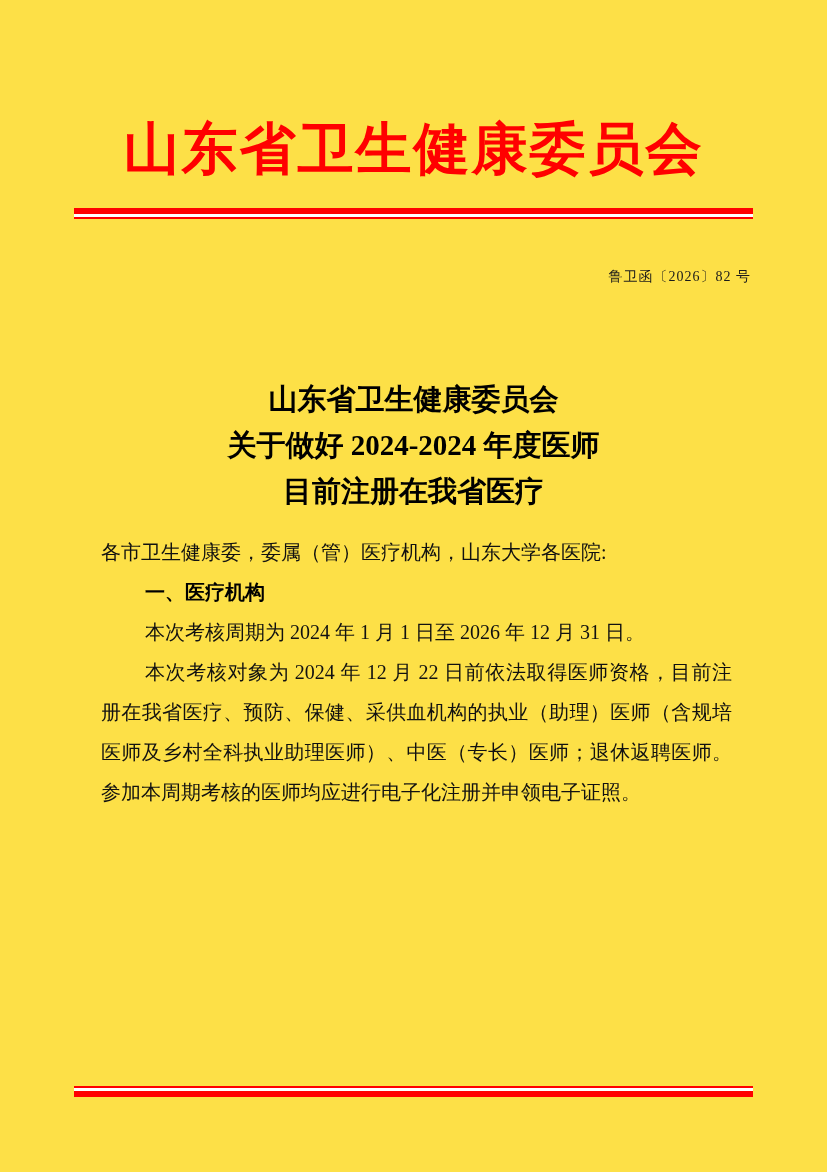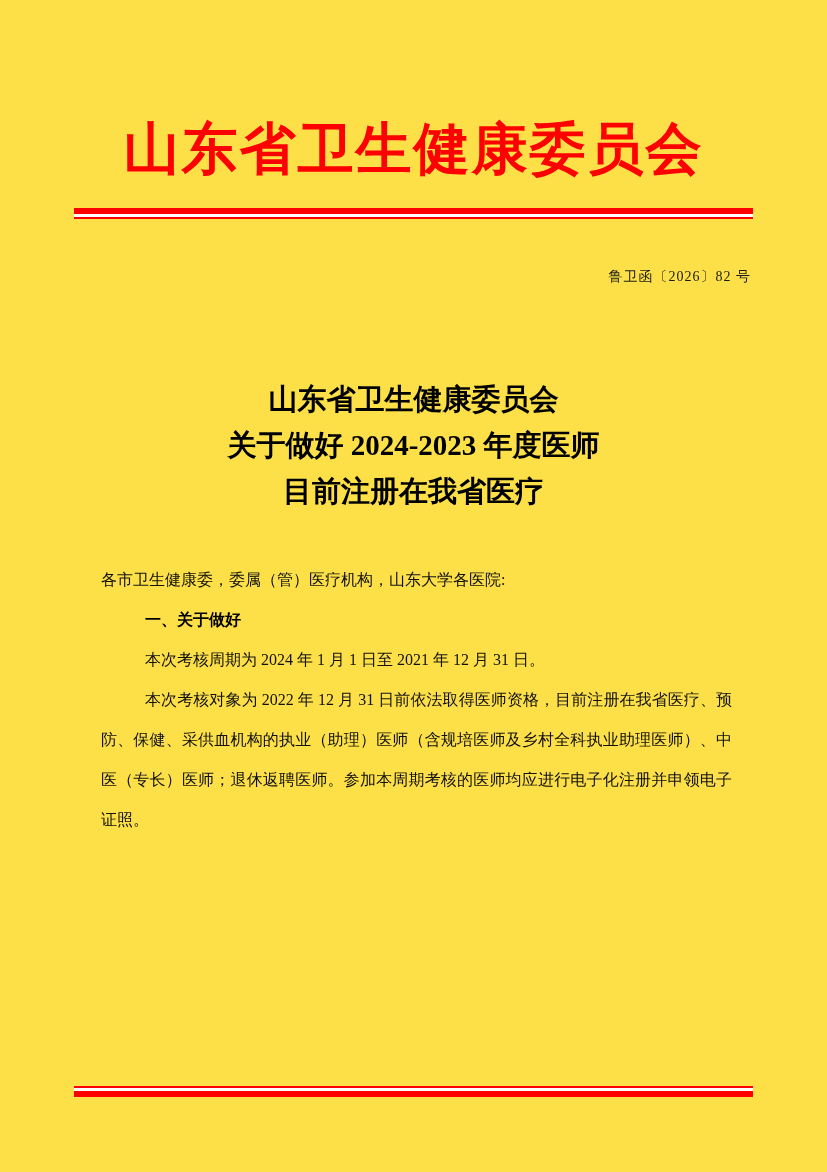--- a/index.html
+++ b/index.html
@@ -53,24 +53,24 @@
     left: 0;
     width: 100%;
     text-align: center;
     font-size: 29px;
     line-height: 46px;
     font-weight: 700;
     color: #000000;
   }
   .body-text {
     position: absolute;
-    top: 560px;
+    top: 532px;
     left: 101px;
     width: 631px;
-    font-size: 16px;
+    font-size: 20px;
     line-height: 40px;
     text-align: justify;
     color: #111111;
   }
   .body-text p { margin: 0; }
   .indent { text-indent: 44px; }
   .section-heading {
     font-family: "Liberation Sans", "DejaVu Sans", sans-serif;
     font-weight: 700;
     color: #000000;
@@ -87,29 +87,29 @@
   <div class="rule rule-top">
     <div class="thick"></div>
     <div class="gap"></div>
     <div class="thin"></div>
   </div>
 
   <div class="doc-number">鲁卫函〔2026〕82 号</div>
 
   <div class="notice-title">
     <div>山东省卫生健康委员会</div>
-    <div>关于做好 2024-2023 年度医师</div>
+    <div>关于做好 2024-2024 年度医师</div>
     <div>目前注册在我省医疗</div>
   </div>
 
   <div class="body-text">
     <p>各市卫生健康委，委属（管）医疗机构，山东大学各医院:</p>
-    <p class="section-heading">一、关于做好</p>
-    <p class="indent">本次考核周期为 2024 年 1 月 1 日至 2021 年 12 月 31 日。</p>
-    <p class="indent">本次考核对象为 2022 年 12 月 31 日前依法取得医师资格，目前注册在我省医疗、预防、保健、采供血机构的执业（助理）医师（含规培医师及乡村全科执业助理医师）、中医（专长）医师；退休返聘医师。参加本周期考核的医师均应进行电子化注册并申领电子证照。</p>
+    <p class="section-heading">一、医疗机构</p>
+    <p class="indent">本次考核周期为 2024 年 1 月 1 日至 2026 年 12 月 31 日。</p>
+    <p class="indent">本次考核对象为 2024 年 12 月 22 日前依法取得医师资格，目前注册在我省医疗、预防、保健、采供血机构的执业（助理）医师（含规培医师及乡村全科执业助理医师）、中医（专长）医师；退休返聘医师。参加本周期考核的医师均应进行电子化注册并申领电子证照。</p>
   </div>
 
   <div class="rule rule-bottom">
     <div class="thin"></div>
     <div class="gap"></div>
     <div class="thick"></div>
   </div>
 
 </div>
 

